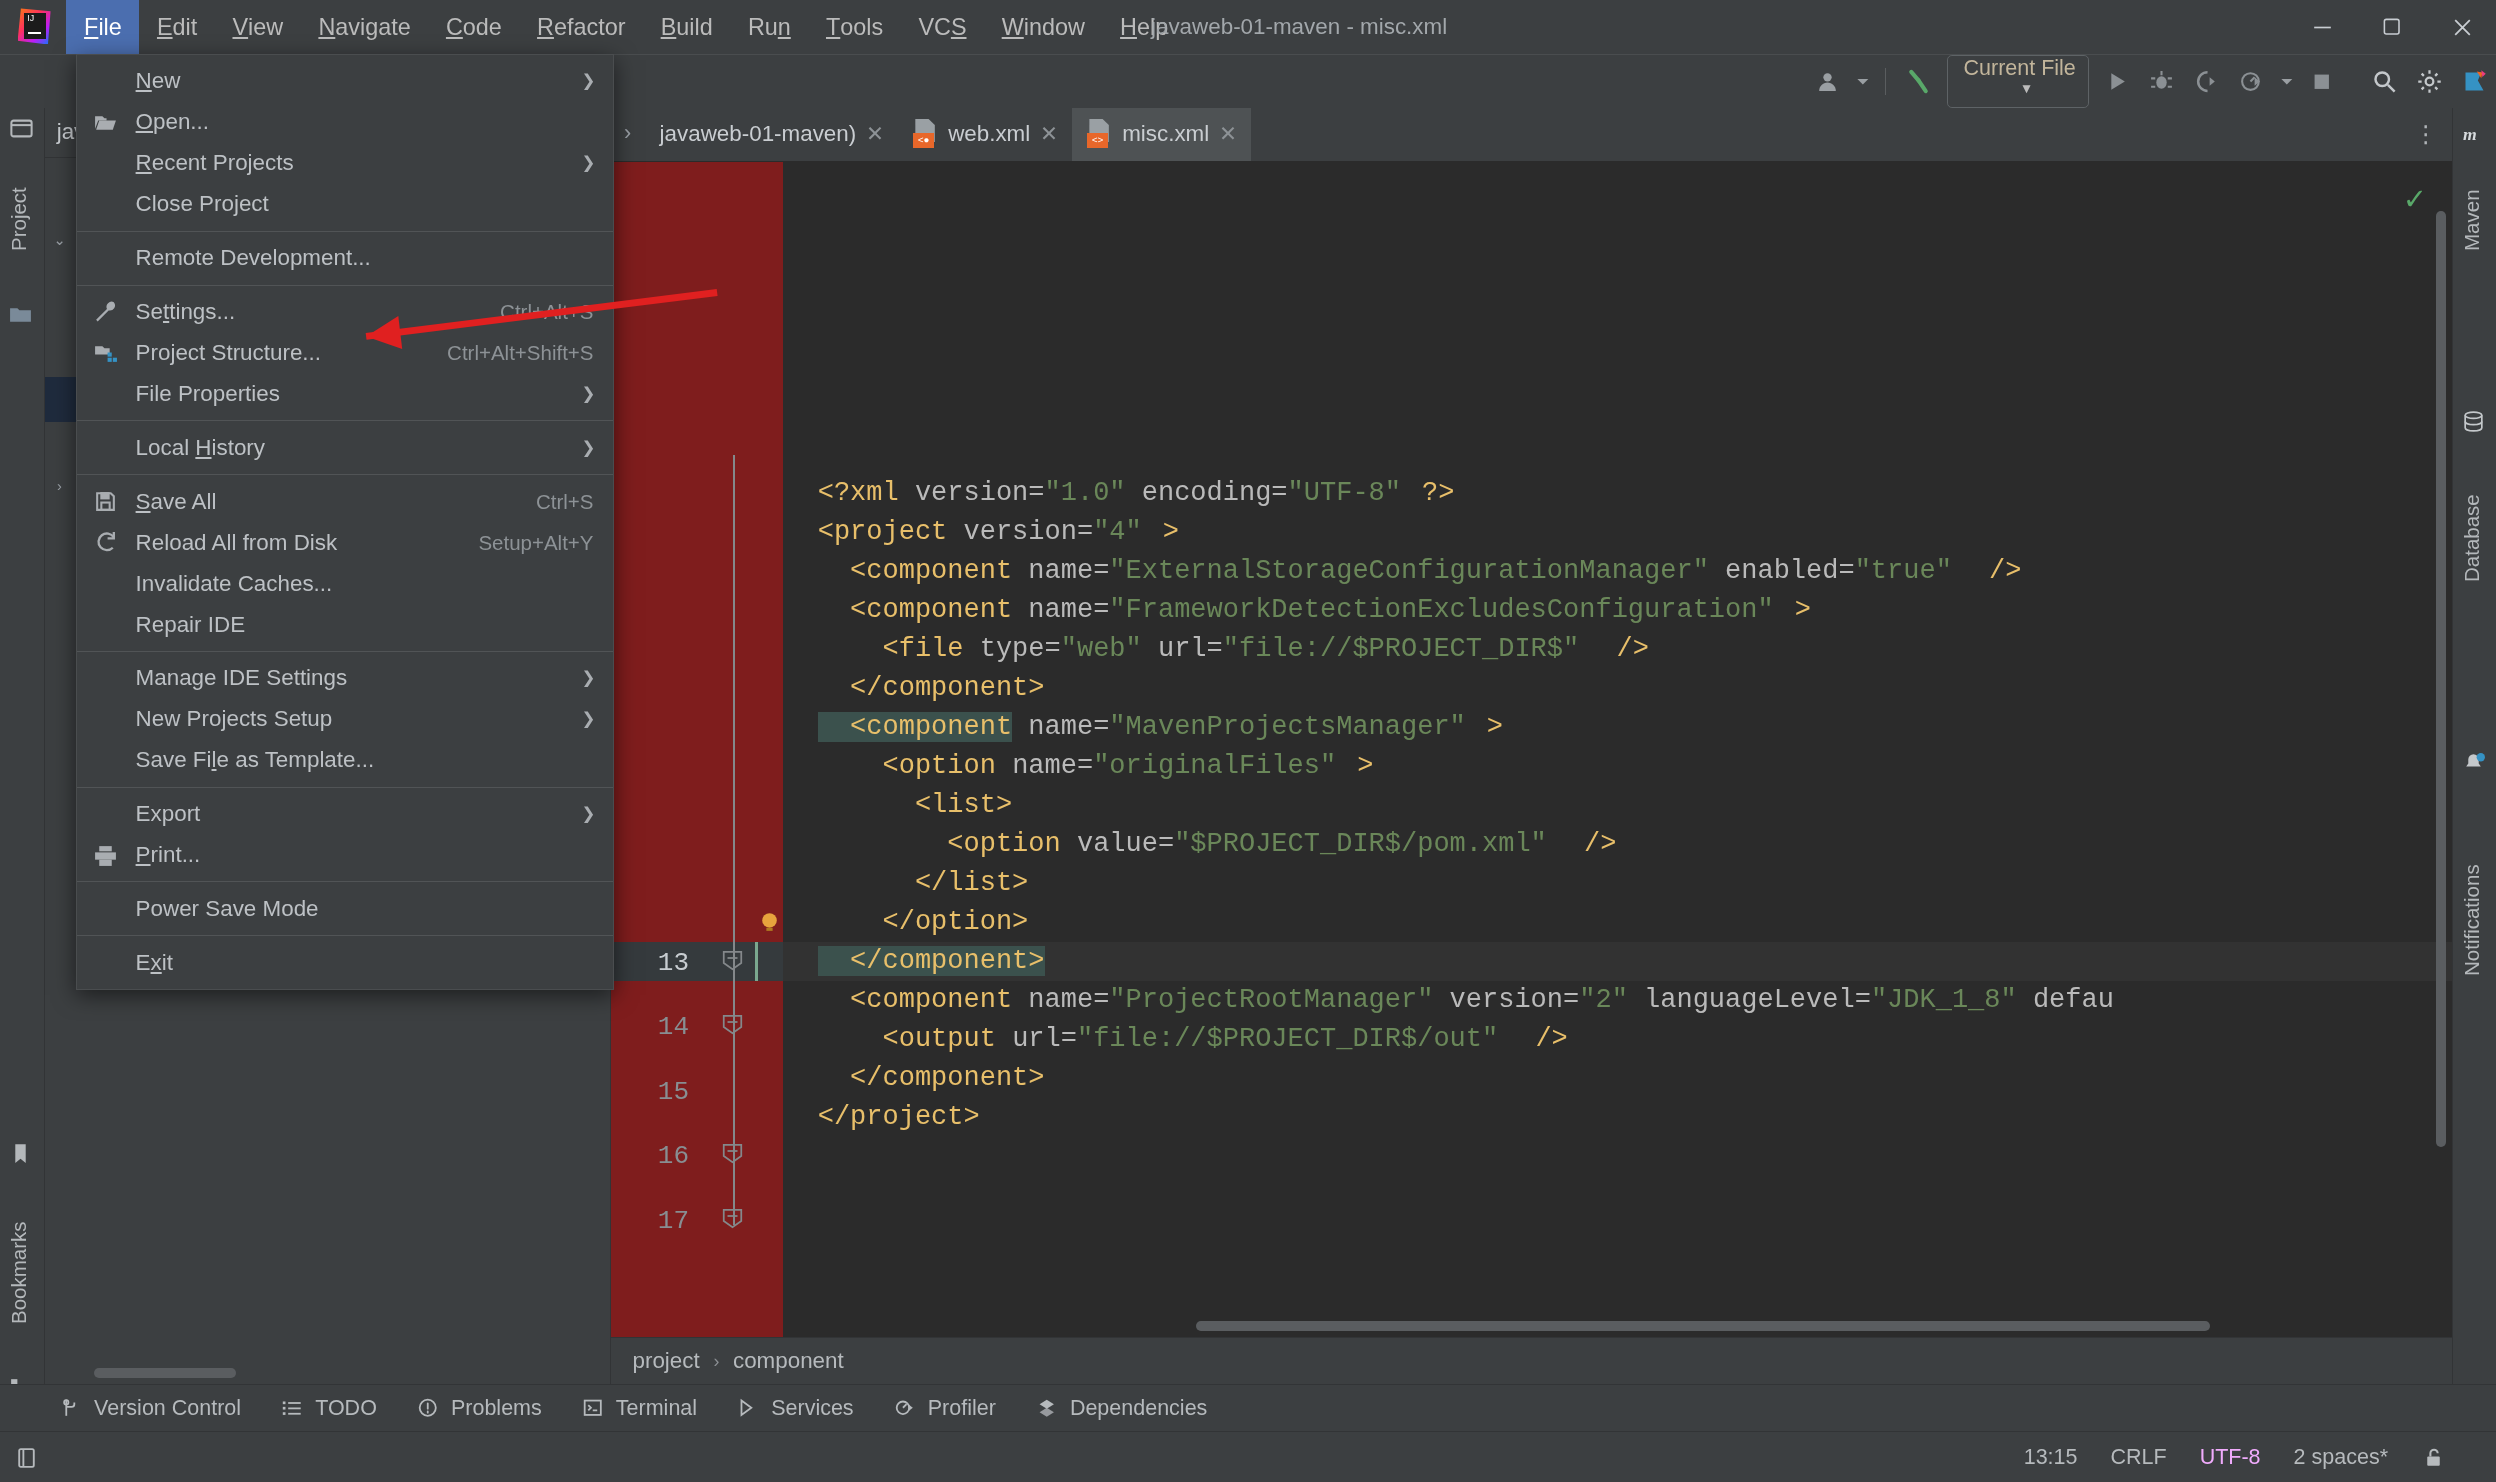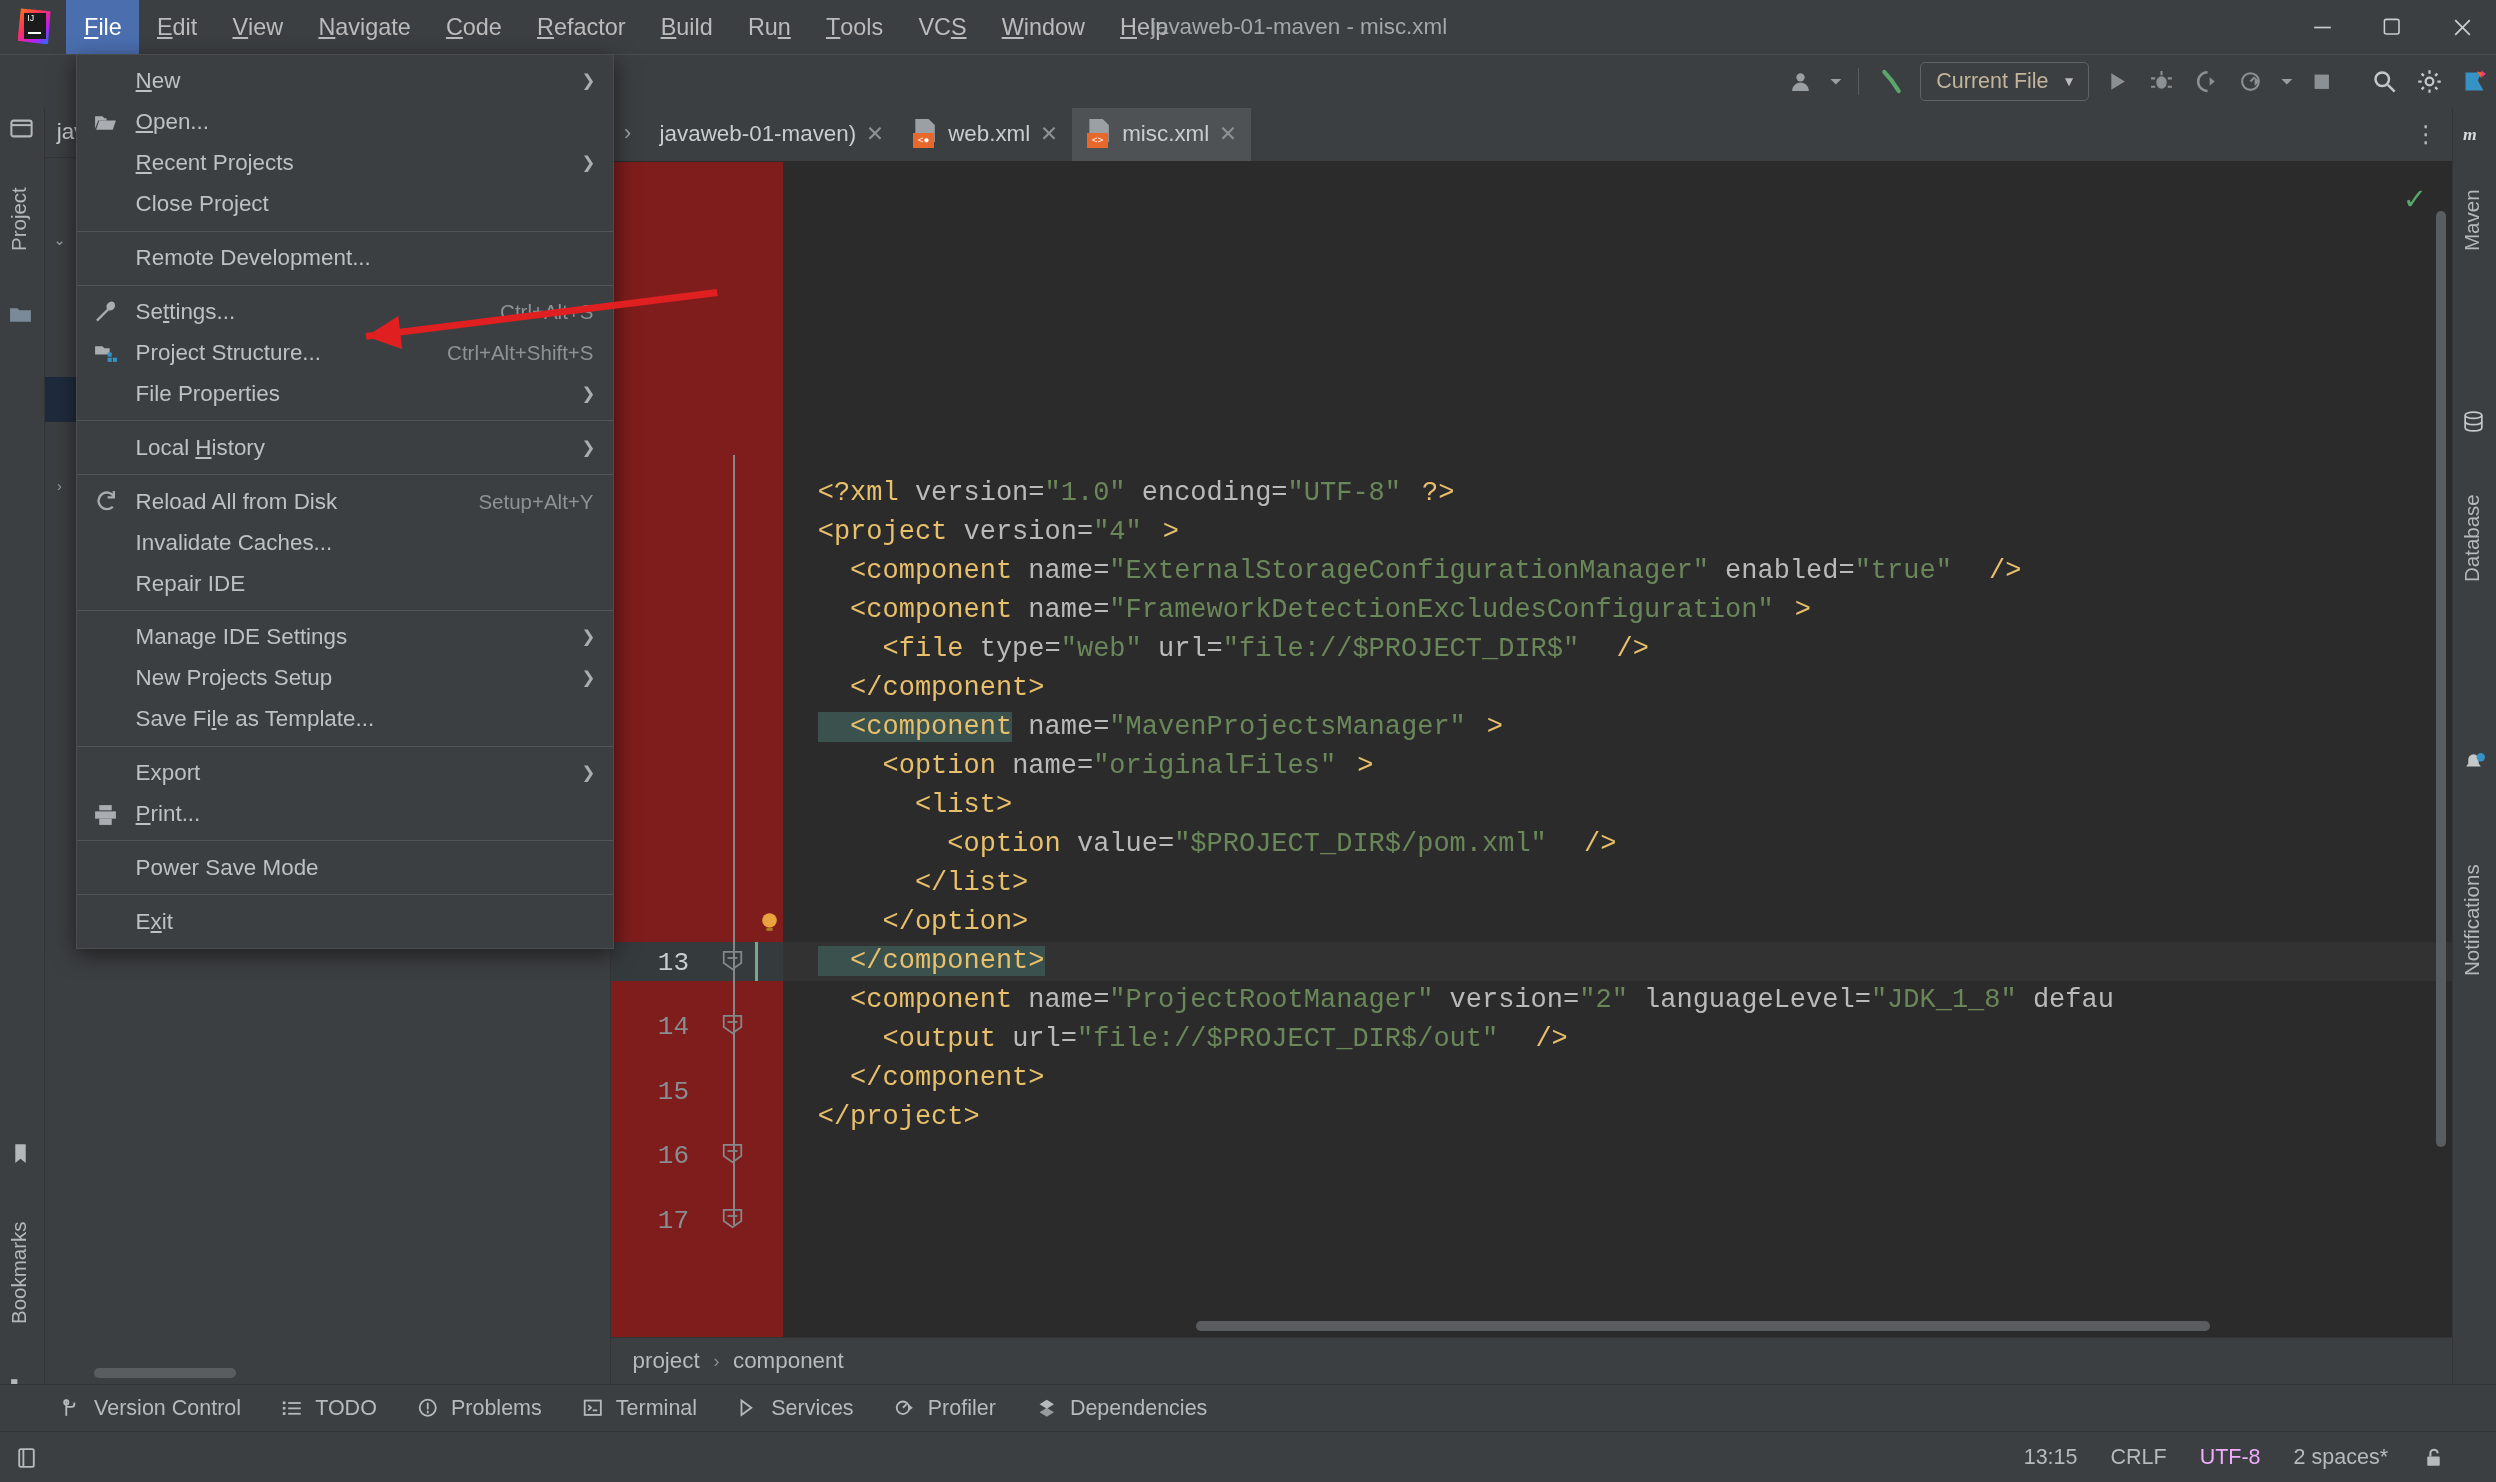--- a/index.html
+++ b/index.html
@@ -74,23 +74,23 @@
     border-top: 1px solid #4a4d4f;
     display: flex; align-items: center; justify-content: flex-end;
   }
   .tb-group { display: flex; align-items: center; }
   .tb-icon {
     width: 45px; height: 45px; display: flex; align-items: center; justify-content: center;
     color: #9a9fa3;
   }
   .tb-sep { width: 1px; height: 27px; background: #5a5d5f; margin: 0 9.8px; }
   .runcfg {
-    height: 39px; border: 1px solid #5e6366; border-radius: 4.9px;
+    height: 53px; border: 1px solid #5e6366; border-radius: 4.9px;
     display: flex; align-items: center; padding: 0 11.7px 0 15.6px;
-    font-size: 21.5px; color: #c2b59b; margin: 0 5.9px;
+    font-size: 21.5px; color: #c2b59b; margin: 0 5.9px; flex-direction: column;
   }
   .runcfg .caret { margin-left: 13.7px; color: #bbb; font-size: 13.7px; }
   .tb-icon.green { color: #59a869; }
   .tb-spacer { width: 17.6px; }
 
   
   .leftstrip {
     position: absolute; left: 0; top: 107px; width: 45px; bottom: 98px;
     background: #3c3f41; border-right: 1px solid #323436;
   }
@@ -620,20 +620,31 @@
       </div>
       <div class="msep"></div>
       <div class="mrow">
         <span class="micon"></span>
         <span class="mlabel">Local <u>H</u>istory</span>
         <span class="mchev">❯</span>
       </div>
       <div class="msep"></div>
       <div class="mrow">
         <span class="micon">
+          <svg width="25" height="25" viewBox="0 0 24 24" fill="none" stroke="#a9adb1" stroke-width="2">
+            <path d="M4 4h13l3 3v13H4z"></path>
+            <rect x="8" y="4" width="7" height="5" fill="#a9adb1"></rect>
+            <rect x="8" y="13" width="8" height="7"></rect>
+          </svg>
+        </span>
+        <span class="mlabel"><u>S</u>ave All</span>
+        <span class="mkey">Ctrl+S</span>
+      </div>
+      <div class="mrow">
+        <span class="micon">
           <svg width="25" height="25" viewBox="0 0 24 24" fill="none" stroke="#a9adb1" stroke-width="2.2">
             <path d="M20 7a8 8 0 10-1 10"></path>
             <path d="M20 2v6h-6"></path>
           </svg>
         </span>
         <span class="mlabel">Reload All from Disk</span>
         <span class="mkey">Setup+Alt+Y</span>
       </div>
       <div class="mrow">
         <span class="micon"></span>

